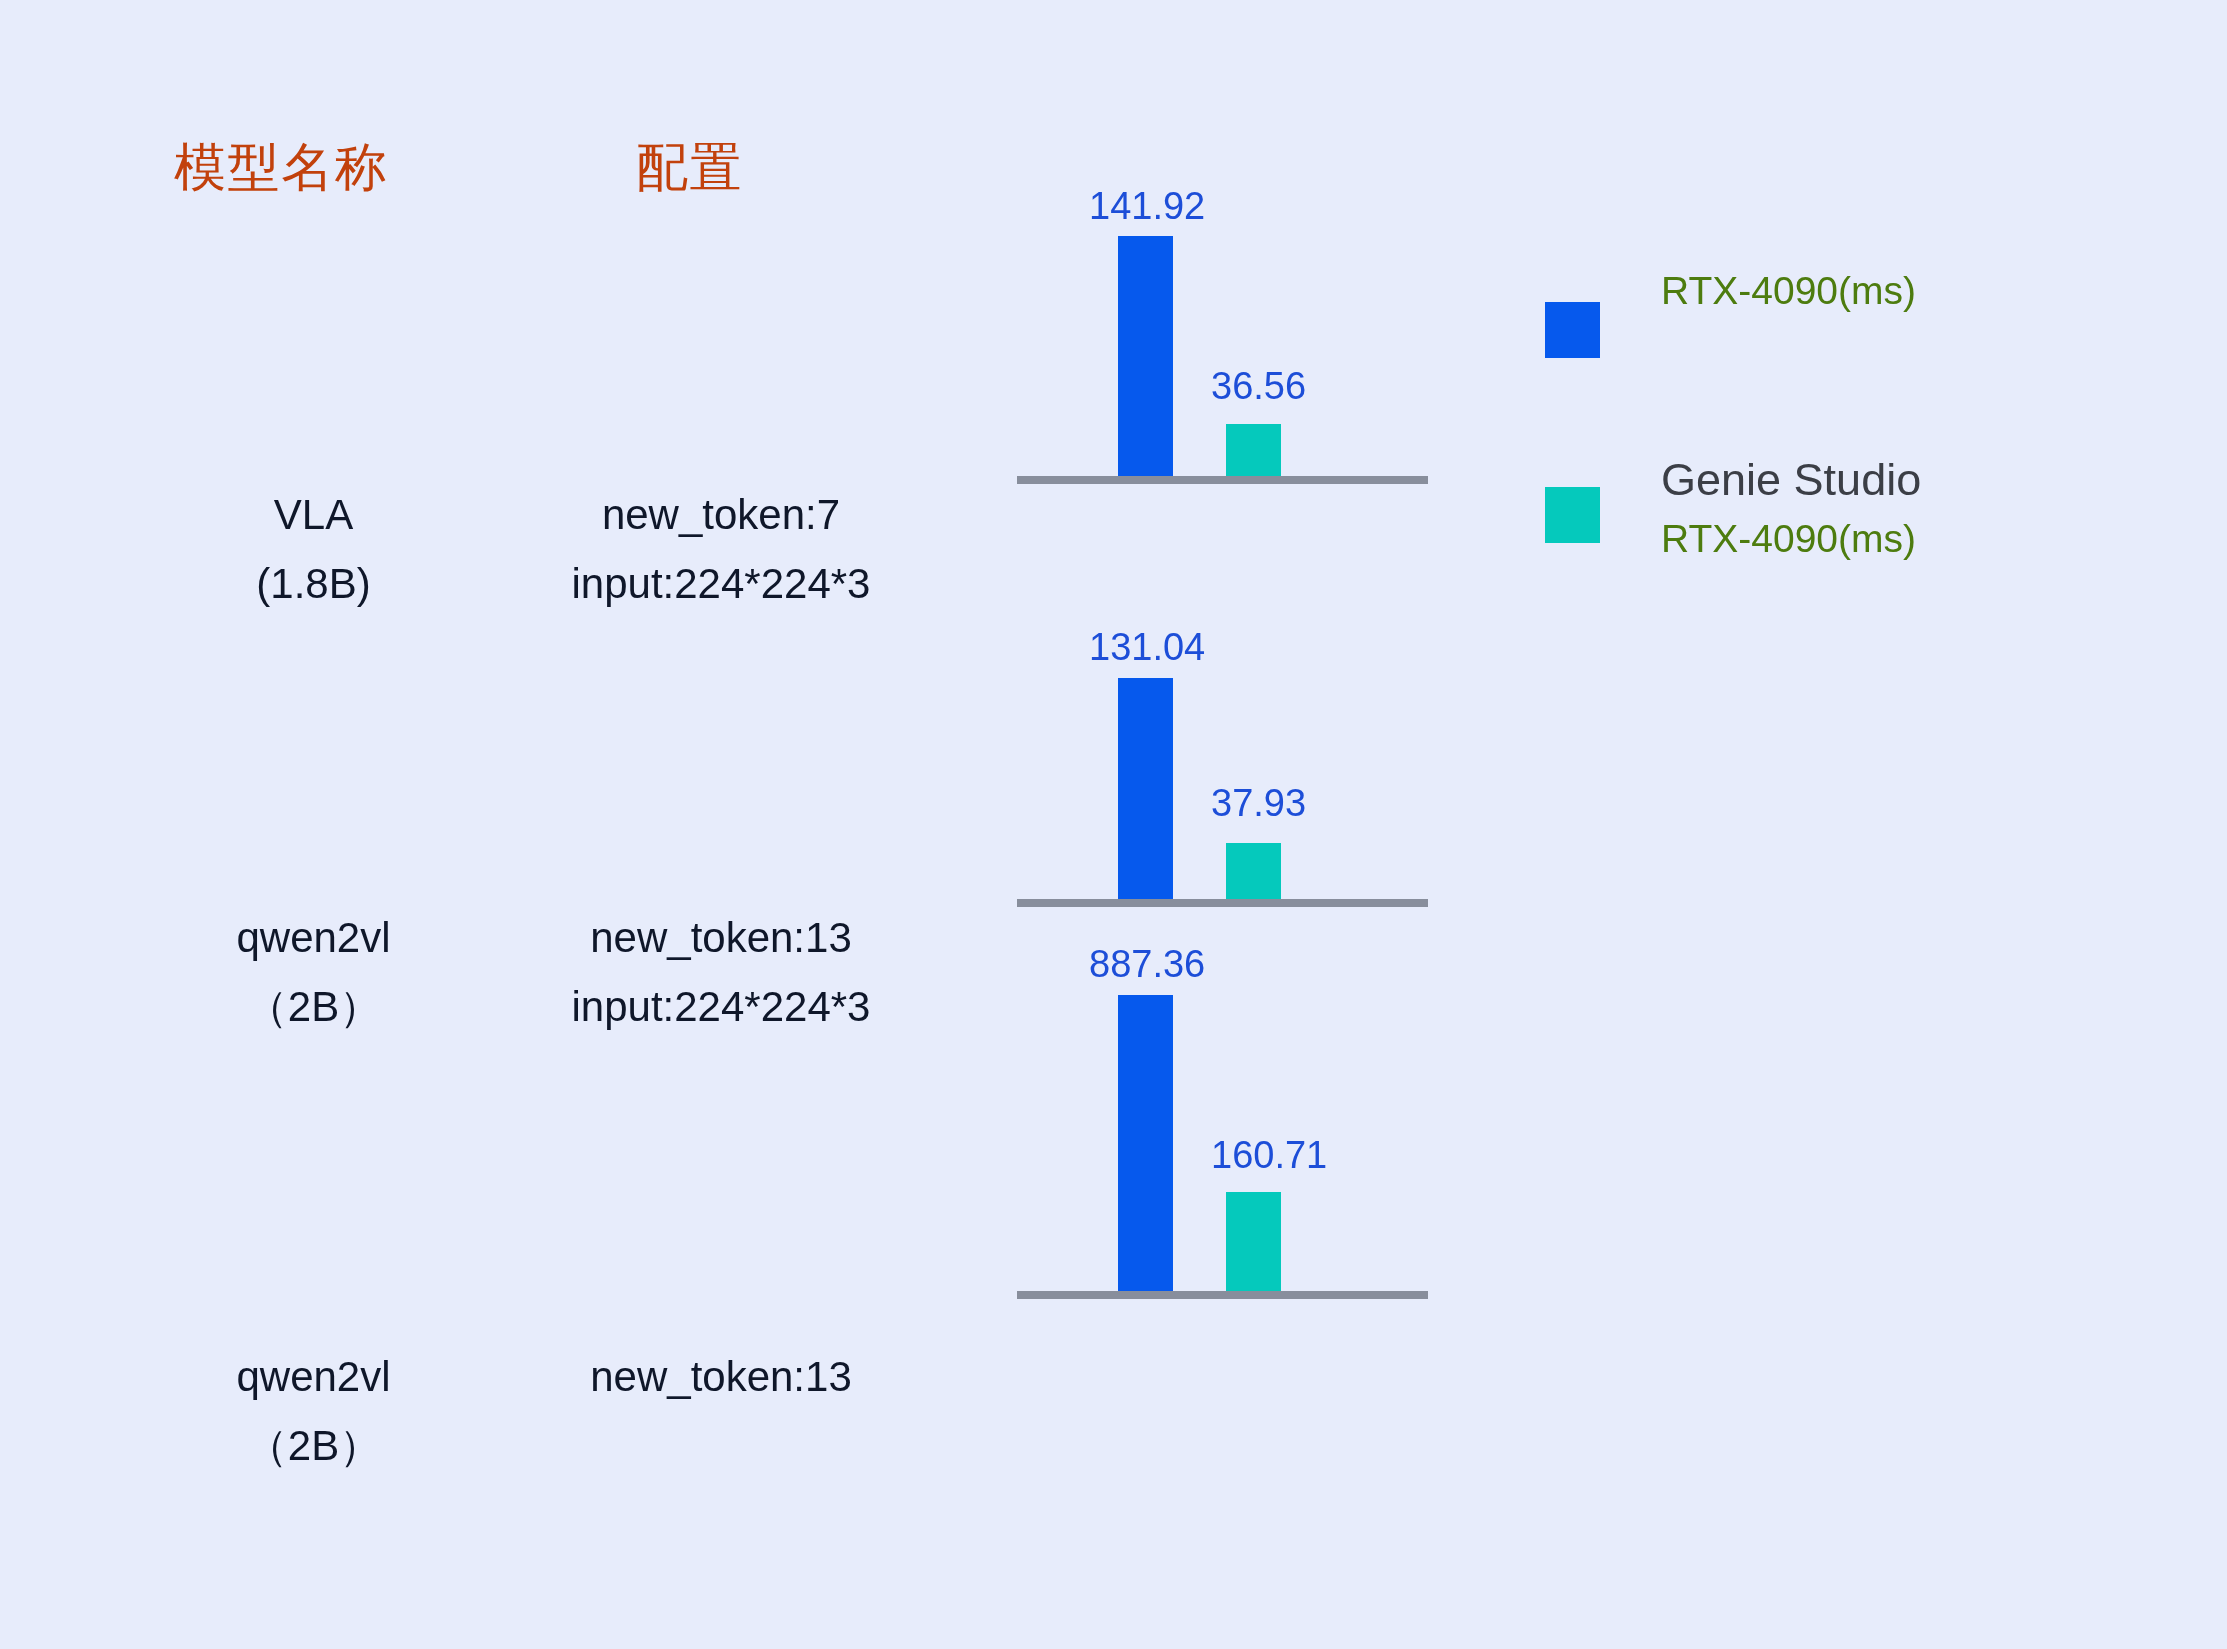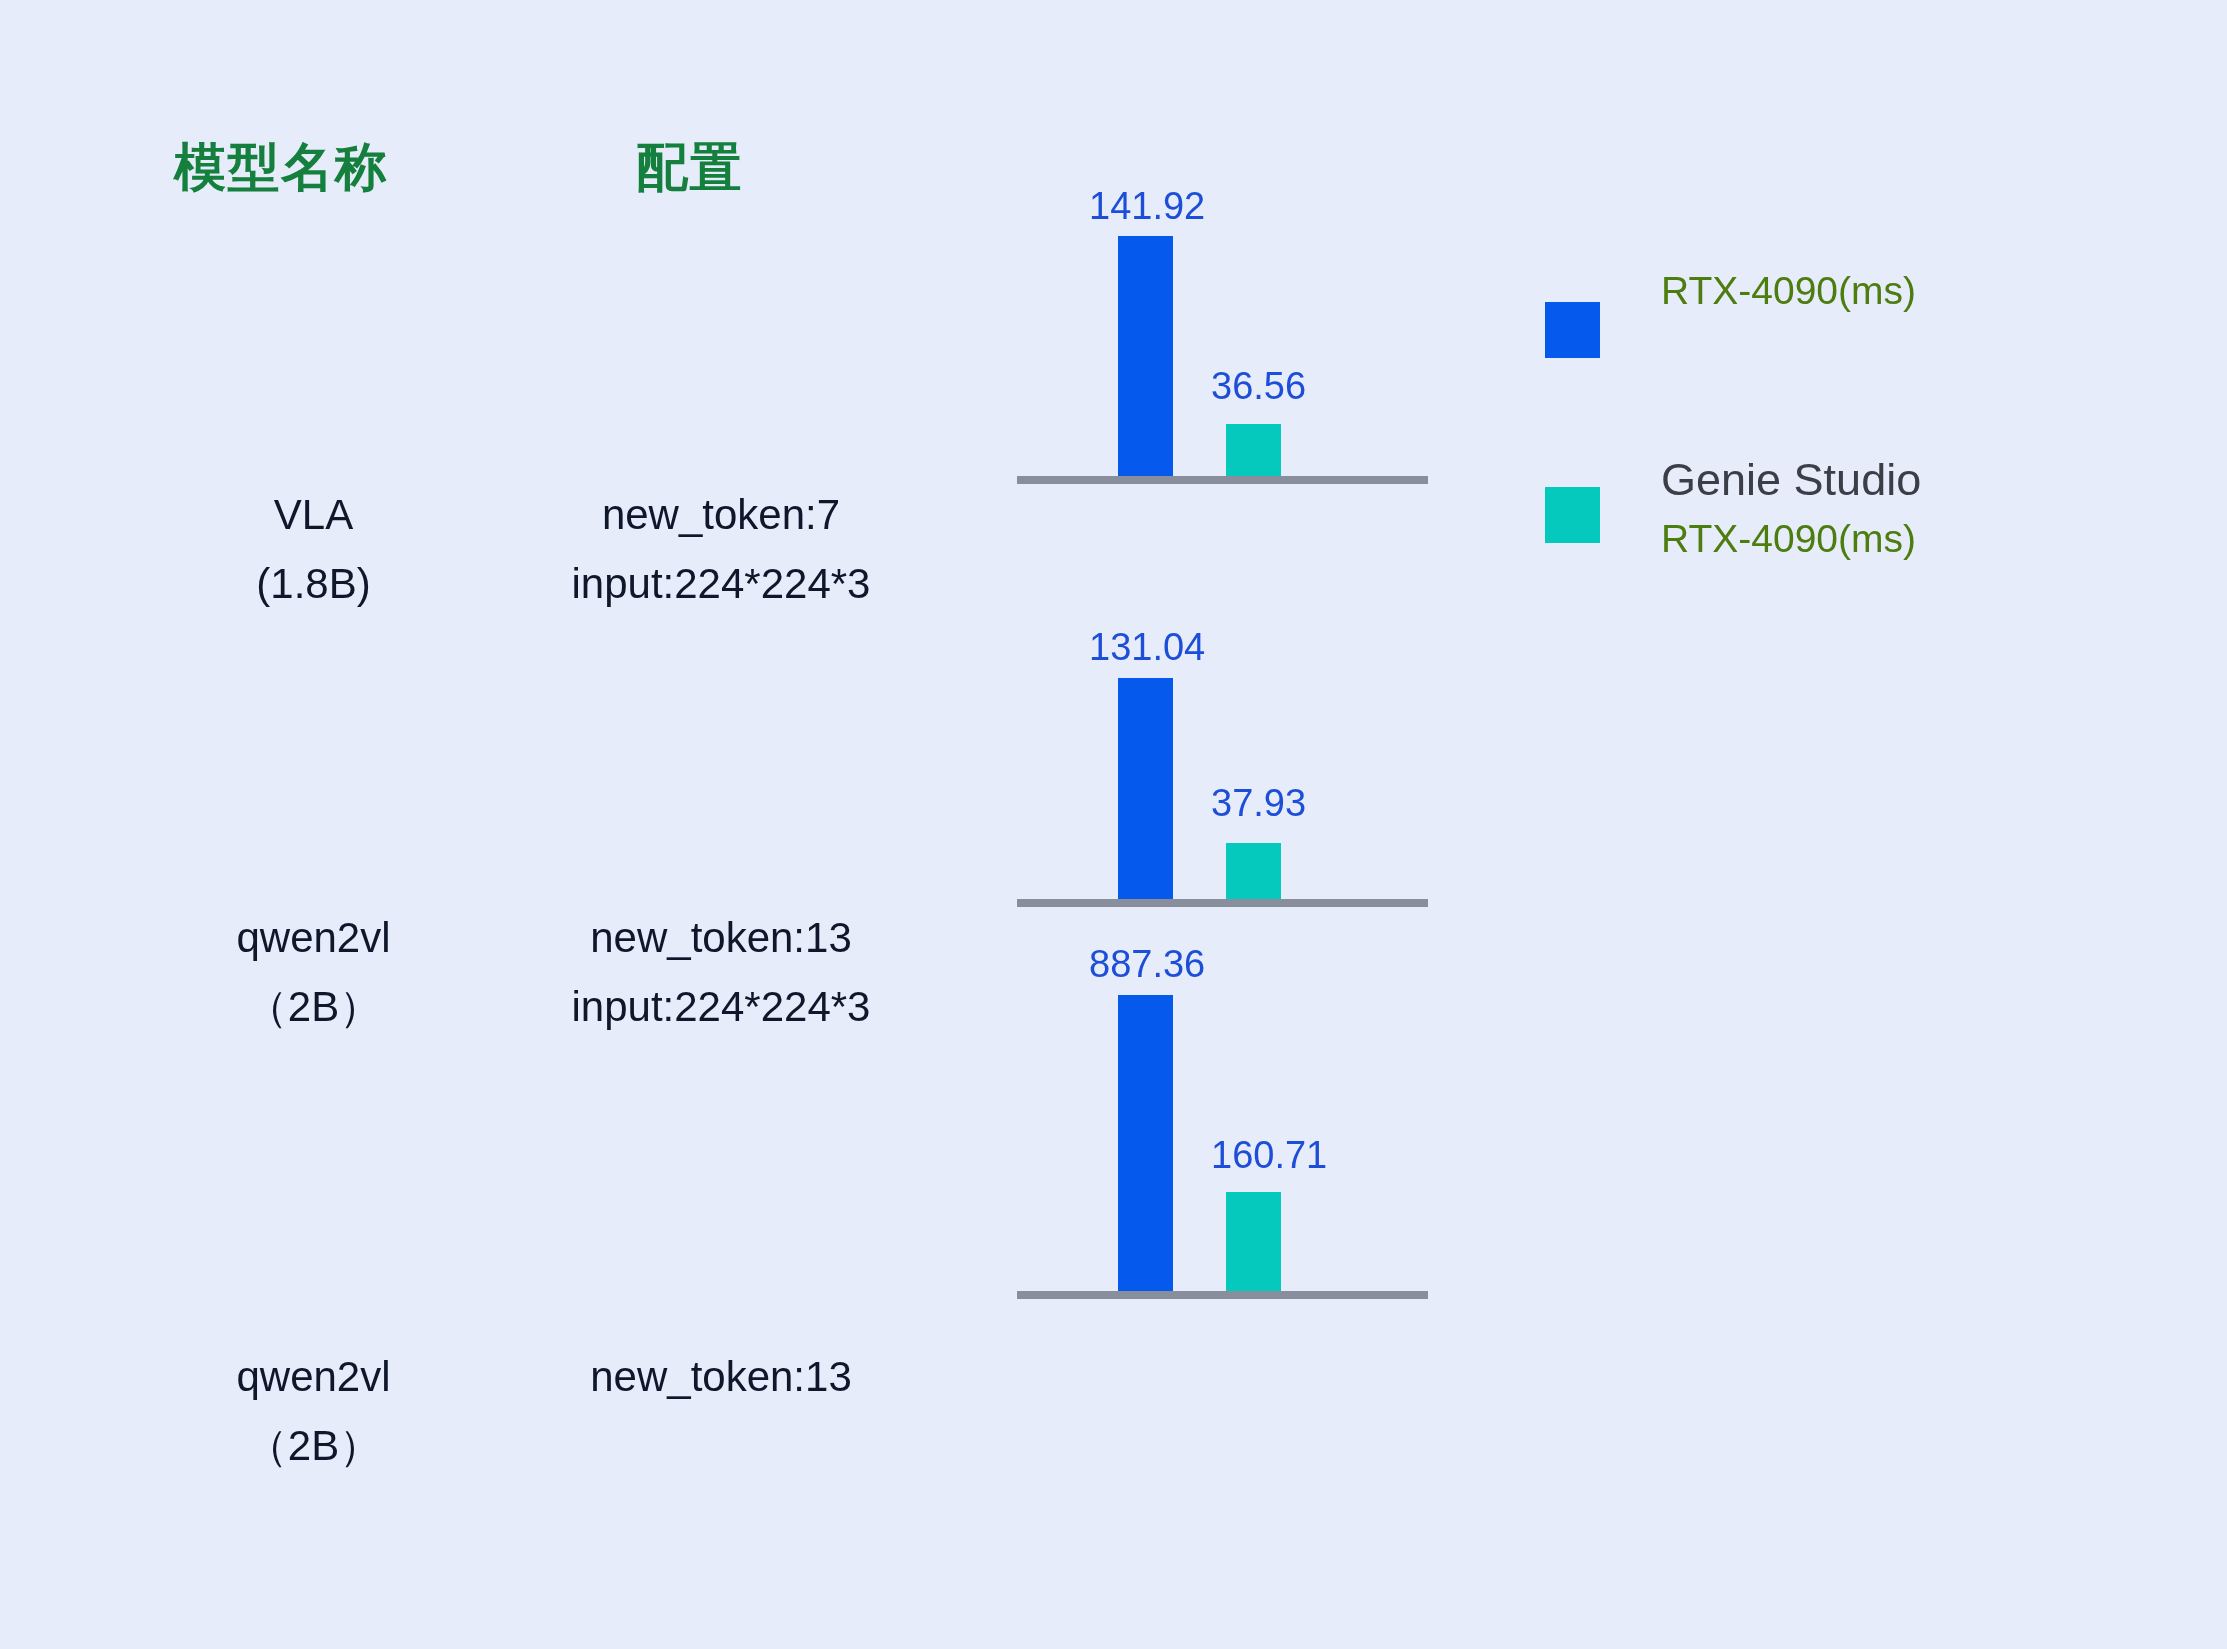--- a/index.html
+++ b/index.html
@@ -10,23 +10,23 @@
     background: #e7ecfb;
     font-family: "Liberation Sans", sans-serif;
     overflow: hidden;
     position: relative;
   }
   .stage { position: absolute; inset: 0; }
 
   
   .col-header {
     position: absolute;
-    color: #15803d;
+    color: #c2410c;
     font-size: 52px;
-    font-weight: 700;
+    font-weight: 400;
     letter-spacing: 1.6px;
     white-space: nowrap;
   }
   #hdr-model { left: 174px; top: 133px; }
   #hdr-config { left: 636px; top: 133px; }
 
   
   .row { position: absolute; left: 0; width: 2227px; }
   #row-0 { top: 439px; }
   #row-1 { top: 862px; }

